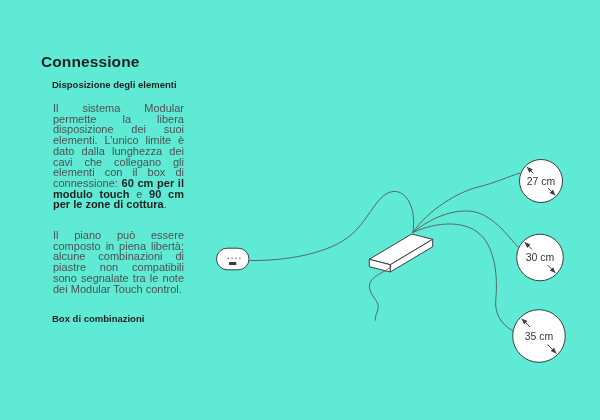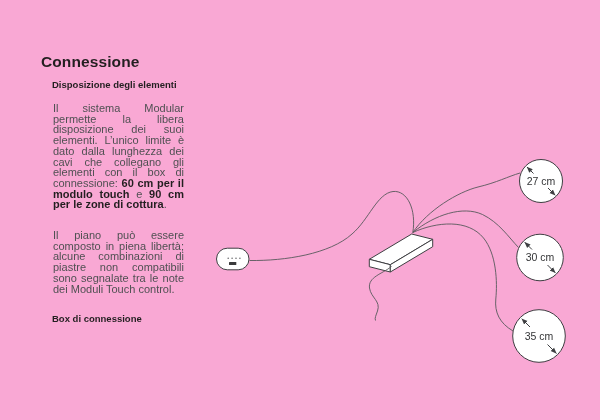--- a/index.html
+++ b/index.html
@@ -1,21 +1,21 @@
 <!DOCTYPE html>
 <html><head>
 <meta charset="utf-8">
 <style>
   html,body{margin:0;padding:0;}
   body{
     width:600px;height:420px;background:#ffffff;overflow:hidden;
     font-family:"Liberation Sans", sans-serif;
     -webkit-font-smoothing:antialiased;
   }
-  .page{position:relative;width:600px;height:420px;background:#f9a8d4;}
+  .page{position:relative;width:600px;height:420px;background:#5eead4;}
 
   .text-col{
     position:absolute;left:41px;top:52px;width:155px;
     color:#4f5052;
   }
   .title{
     font-size:15.5px;line-height:19.3px;font-weight:bold;color:#231f20;
     margin:0 0 9px 0;letter-spacing:0.1px;
   }
   .section{margin-top:0;}
@@ -49,25 +49,25 @@
     <h1 class="title">
       <span>Connessione</span><br>
     </h1>
 
     <div class="section">
       <h2 class="section-heading">Disposizione degli elementi</h2>
       <p class="section-para"><span>Il sistema Modular permette la libera disposizione dei suoi elementi. L’unico limite è dato dalla lunghezza dei cavi che collegano gli elementi con il box di connessione: </span><b>60 cm per il modulo touch</b><span> e </span><b>90 cm per le zone di cottura</b><span>.</span></p>
     </div>
 
     <div class="section">
-      <p class="section-para"><span>Il piano può essere composto in piena libertà; alcune combinazioni di piastre non compatibili sono segnalate tra le note dei Moduli Touch control.</span></p>
+      <p class="section-para"><span>Il piano può essere composto in piena libertà; alcune combinazioni di piastre non compatibili sono segnalate tra le note dei Modular Touch control.</span></p>
     </div>
 
     <div class="section">
-      <h2 class="section-heading">Box di connessione</h2>
+      <h2 class="section-heading">Box di combinazioni</h2>
     </div>
   </div>
 
   <svg class="diagram" viewBox="0 0 600 420" xmlns="http://www.w3.org/2000/svg">
     <defs>
       <marker id="arw" viewBox="0 0 8 8" refX="7" refY="4" markerWidth="6.5" markerHeight="6.5" orient="auto">
         <path d="M0,1 L7.5,4 L0,7 z" fill="#3e3f42"></path>
       </marker>
     </defs>
 

